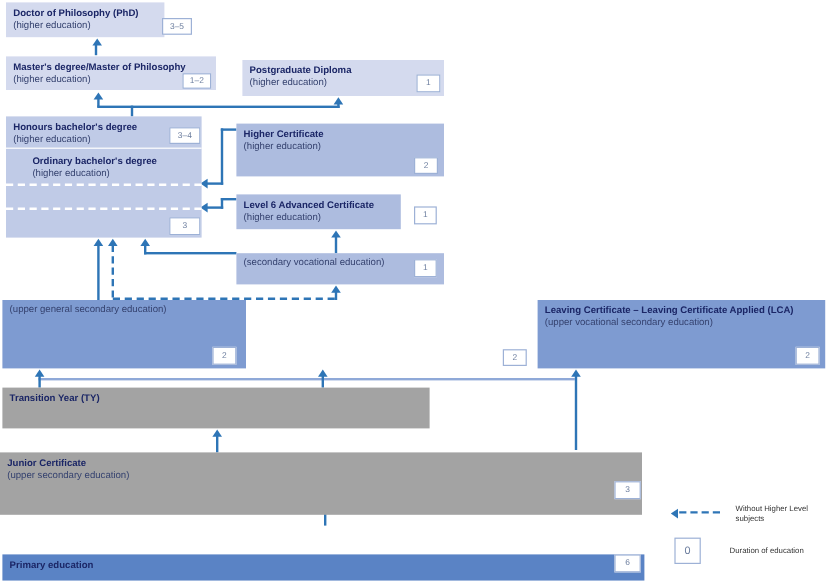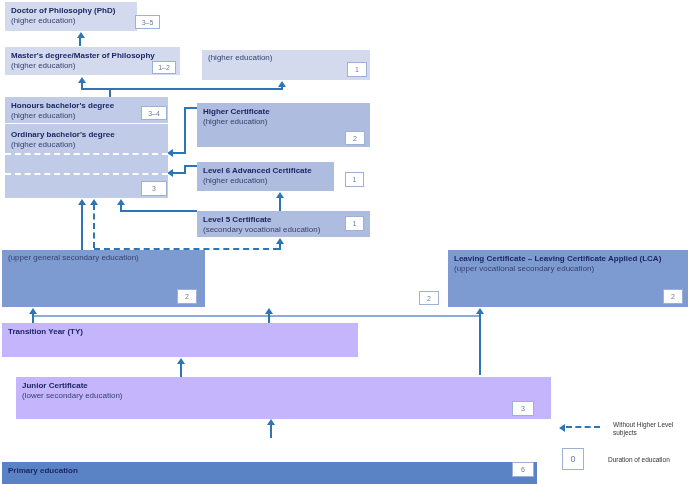--- a/index.html
+++ b/index.html
@@ -7,21 +7,21 @@
     position:relative;width:688px;height:484px;background:#ffffff;overflow:hidden;
     font-family:"Liberation Sans","DejaVu Sans",sans-serif;
   }
   .box{position:absolute;box-sizing:border-box;padding:3px 6px;}
   .box .title{font-size:8px;font-weight:bold;color:#1b2666;line-height:11px;}
   .box .sub{font-size:8px;color:#35426f;line-height:10px;}
   .light{background:#d4daee;}
   .lavender{background:#c0cbe7;}
   .mid{background:#adbcdf;}
   .sec{background:#7e9bd1;}
-  .deep{background:#c4b5fd;}
+  .deep{background:#a3a3a3;}
   .prim{background:#5a83c5;}
   .badge{
     position:absolute;background:#ffffff;border:1px solid #9db1d6;color:#6b7d9e;
     font-size:7px;text-align:center;box-sizing:border-box;
   }
   .vline{position:absolute;width:2px;background:#2e75b6;}
   .hline{position:absolute;height:2px;background:#2e75b6;}
   .vdash{position:absolute;width:0;border-left:2px dashed #2e75b6;}
   .hdash{position:absolute;height:0;border-top:2px dashed #2e75b6;}
   .busline{position:absolute;height:2px;background:#8fa9d8;}
@@ -100,31 +100,32 @@
   </div>
   <div class="badge" style="left:135px;top:15px;width:25px;height:14px;line-height:13px;">3–5</div>
 
   <div class="box light" style="left:5px;top:47px;width:175px;height:28px;">
     <div class="title">Master's degree/Master of Philosophy</div>
     <div class="sub">(higher education)</div>
   </div>
   <div class="badge" style="left:152px;top:61px;width:24px;height:13px;line-height:12px;">1–2</div>
 
   <div class="box light" style="left:202px;top:50px;width:168px;height:30px;">
+    <div class="title">Postgraduate Diploma</div>
     <div class="sub">(higher education)</div>
   </div>
   <div class="badge" style="left:347px;top:62px;width:20px;height:15px;line-height:14px;">1</div>
 
   <div class="box lavender" style="left:5px;top:97px;width:163px;height:101px;padding:0;">
     <div style="padding:3px 6px;">
       <div class="title">Honours bachelor's degree</div>
       <div class="sub">(higher education)</div>
     </div>
     <div class="sepline" style="top:26px;"></div>
-    <div style="position:absolute;left:0;top:29px;padding:3px 6px;">
+    <div style="position:absolute;left:0;top:29px;padding:3px 22px;">
       <div class="title">Ordinary bachelor's degree</div>
       <div class="sub">(higher education)</div>
     </div>
     <div class="sepdash" style="top:56px;"></div>
     <div class="sepdash" style="top:76px;"></div>
   </div>
   <div class="badge" style="left:141px;top:106px;width:26px;height:14px;line-height:13px;">3–4</div>
   <div class="badge" style="left:141px;top:181px;width:26px;height:15px;line-height:14px;">3</div>
 
   <div class="box mid" style="left:197px;top:103px;width:173px;height:44px;">
@@ -133,21 +134,20 @@
   </div>
   <div class="badge" style="left:345px;top:131px;width:20px;height:14px;line-height:13px;">2</div>
 
   <div class="box mid" style="left:197px;top:162px;width:137px;height:29px;">
     <div class="title">Level 6 Advanced Certificate</div>
     <div class="sub">(higher education)</div>
   </div>
   <div class="badge" style="left:345px;top:172px;width:19px;height:15px;line-height:14px;">1</div>
 
   <div class="box mid" style="left:197px;top:211px;width:173px;height:26px;">
-    <div class="title">Level 5 Certificate</div>
     <div class="sub">(secondary vocational education)</div>
   </div>
   <div class="badge" style="left:345px;top:216px;width:19px;height:15px;line-height:14px;">1</div>
 
   <div class="box sec" style="left:2px;top:250px;width:203px;height:57px;">
     <div class="sub">(upper general secondary education)</div>
   </div>
   <div class="badge" style="left:177px;top:289px;width:20px;height:15px;line-height:14px;">2</div>
 
   <div class="badge" style="left:419px;top:291px;width:20px;height:14px;line-height:13px;">2</div>
@@ -155,23 +155,23 @@
   <div class="box sec" style="left:448px;top:250px;width:240px;height:57px;">
     <div class="title">Leaving Certificate – Leaving Certificate Applied (LCA)</div>
     <div class="sub">(upper vocational secondary education)</div>
   </div>
   <div class="badge" style="left:663px;top:289px;width:20px;height:15px;line-height:14px;">2</div>
 
   <div class="box deep" style="left:2px;top:323px;width:356px;height:34px;">
     <div class="title">Transition Year (TY)</div>
   </div>
 
-  <div class="box deep" style="left:16px;top:377px;width:535px;height:42px;">
+  <div class="box deep" style="left:0;top:377px;width:535px;height:52px;">
     <div class="title">Junior Certificate</div>
-    <div class="sub">(lower secondary education)</div>
+    <div class="sub">(upper secondary education)</div>
   </div>
   <div class="badge" style="left:512px;top:401px;width:22px;height:15px;line-height:14px;">3</div>
 
   <div class="box prim" style="left:2px;top:438px;width:535px;height:42px;margin-top:24px;">
     <div class="title">Primary education</div>
   </div>
   <div class="badge" style="left:512px;top:462px;width:22px;height:15px;line-height:14px;">6</div>
 
   <div>
     <div class="ah left" style="left:559px;top:424px;"></div>

